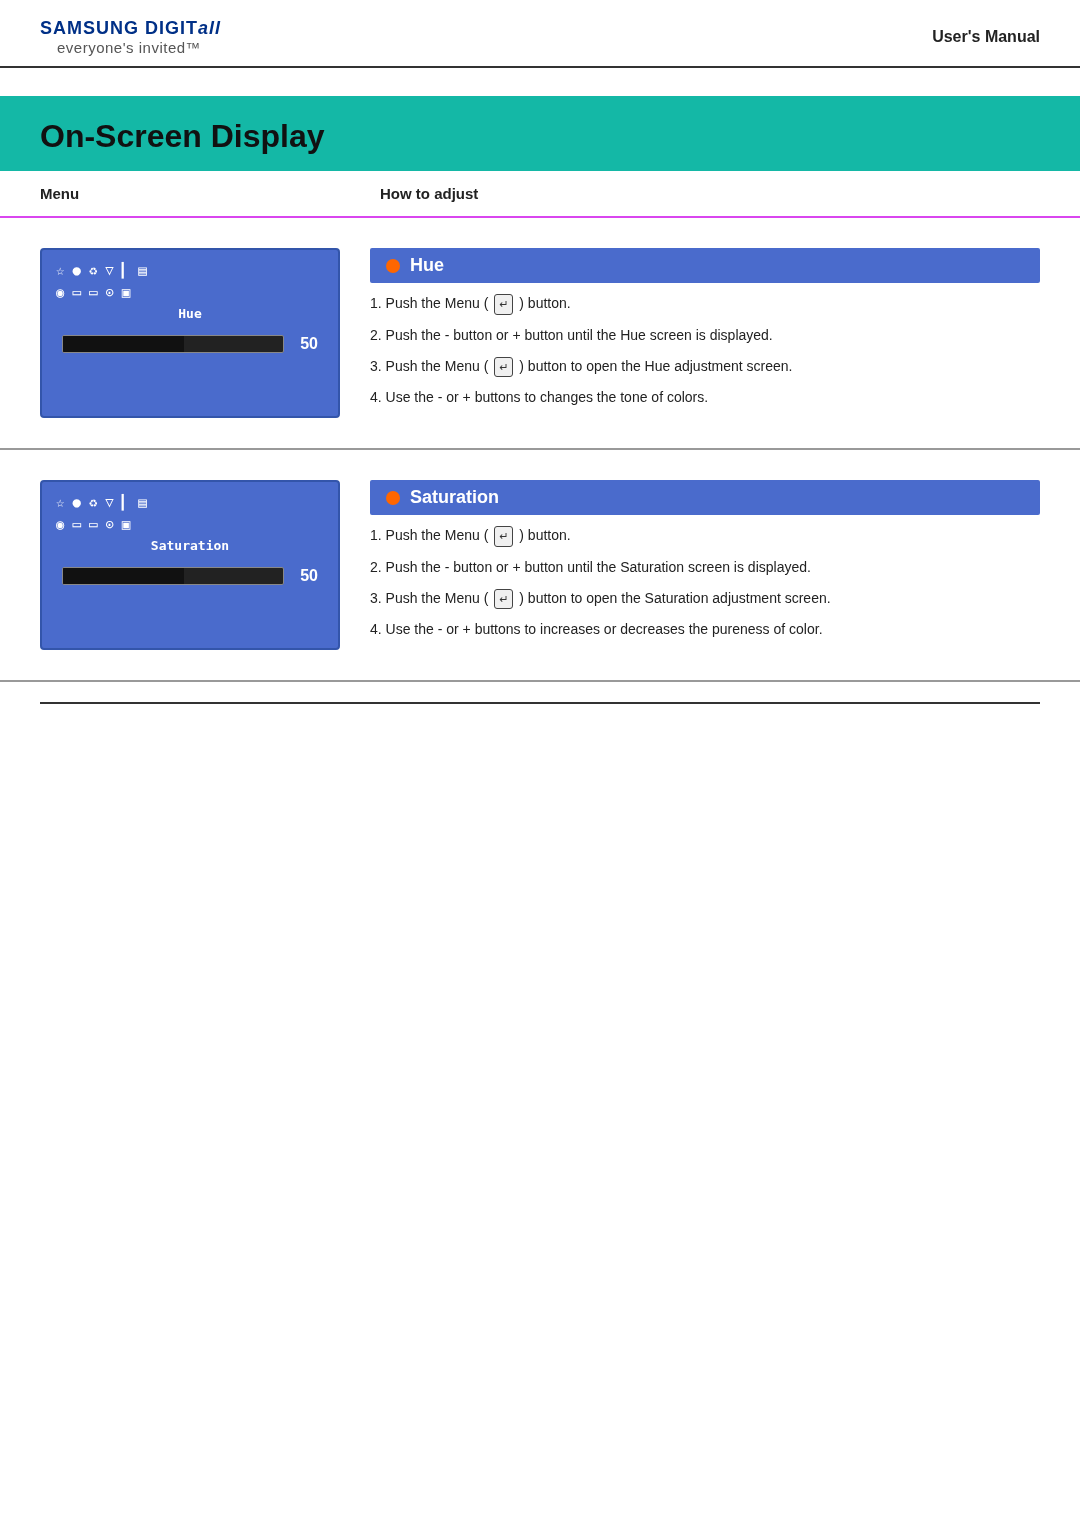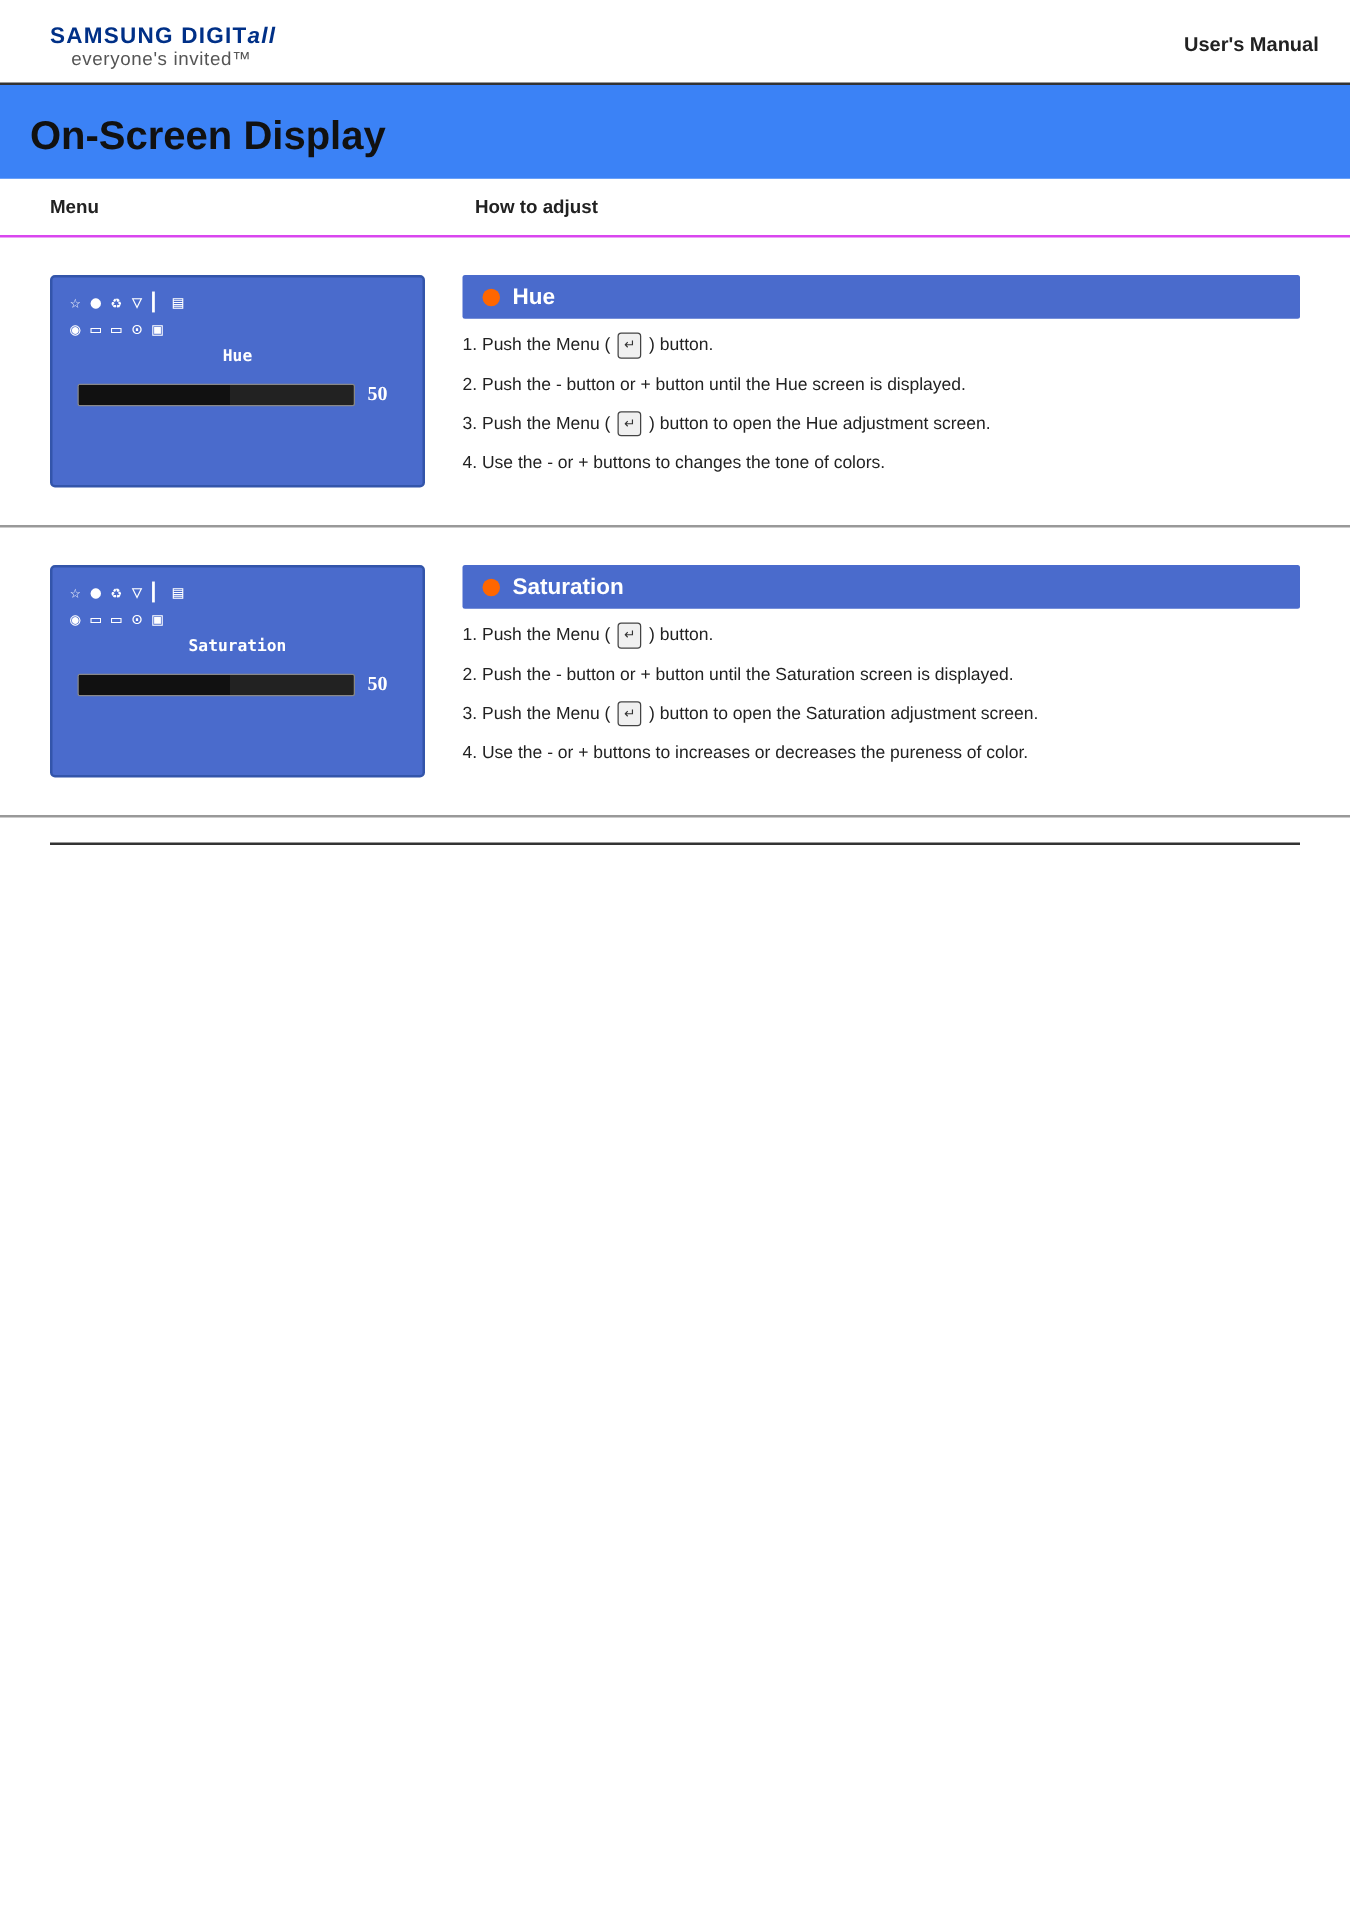--- a/index.html
+++ b/index.html
@@ -10,21 +10,21 @@
       font-family: Arial, sans-serif;
       font-size: 15px;
       color: #222;
     }
 
     
     .header {
       display: flex;
       align-items: center;
       justify-content: space-between;
-      padding: 18px 25px 10px 40px;
+      padding: 18px 40px 10px 40px;
       border-bottom: 2px solid #333;
       gap: 39px;
     }
     .logo-area {
       display: flex;
       flex-direction: column;
     }
     .logo-text {
       font-size: 18px;
       font-weight: bold;
@@ -39,23 +39,24 @@
       margin-left: 17px;
     }
     .manual-title {
       font-size: 16px;
       font-weight: bold;
       color: #222;
     }
 
     
     .page-title-bar {
-      background: #3b82f6;
-      padding: 22px 40px 16px 24px;
+      background: #14b8a6;
+      padding: 22px 40px 16px 40px;
       margin-bottom: 0;
+      margin-top: 28px;
     }
     .page-title {
       font-size: 32px;
       font-weight: bold;
       color: #111;
     }
 
     
     .col-headers {
       display: flex;
@@ -140,21 +141,22 @@
     .osd-bar-fill {
       height: 100%;
       background: #111;
       width: 55%;
     }
     .osd-bar-number {
       font-size: 16px;
       color: #fff;
       font-weight: bold;
       min-width: 24px;
-      font-family: Liberation Serif, serif;
+      text-align: right;
+      font-family: Liberation Sans, sans-serif;
     }
 
     
     .right-content {
       flex: 1;
     }
     .section-header-bar {
       background: #4a6bcc;
       display: flex;
       align-items: center;

